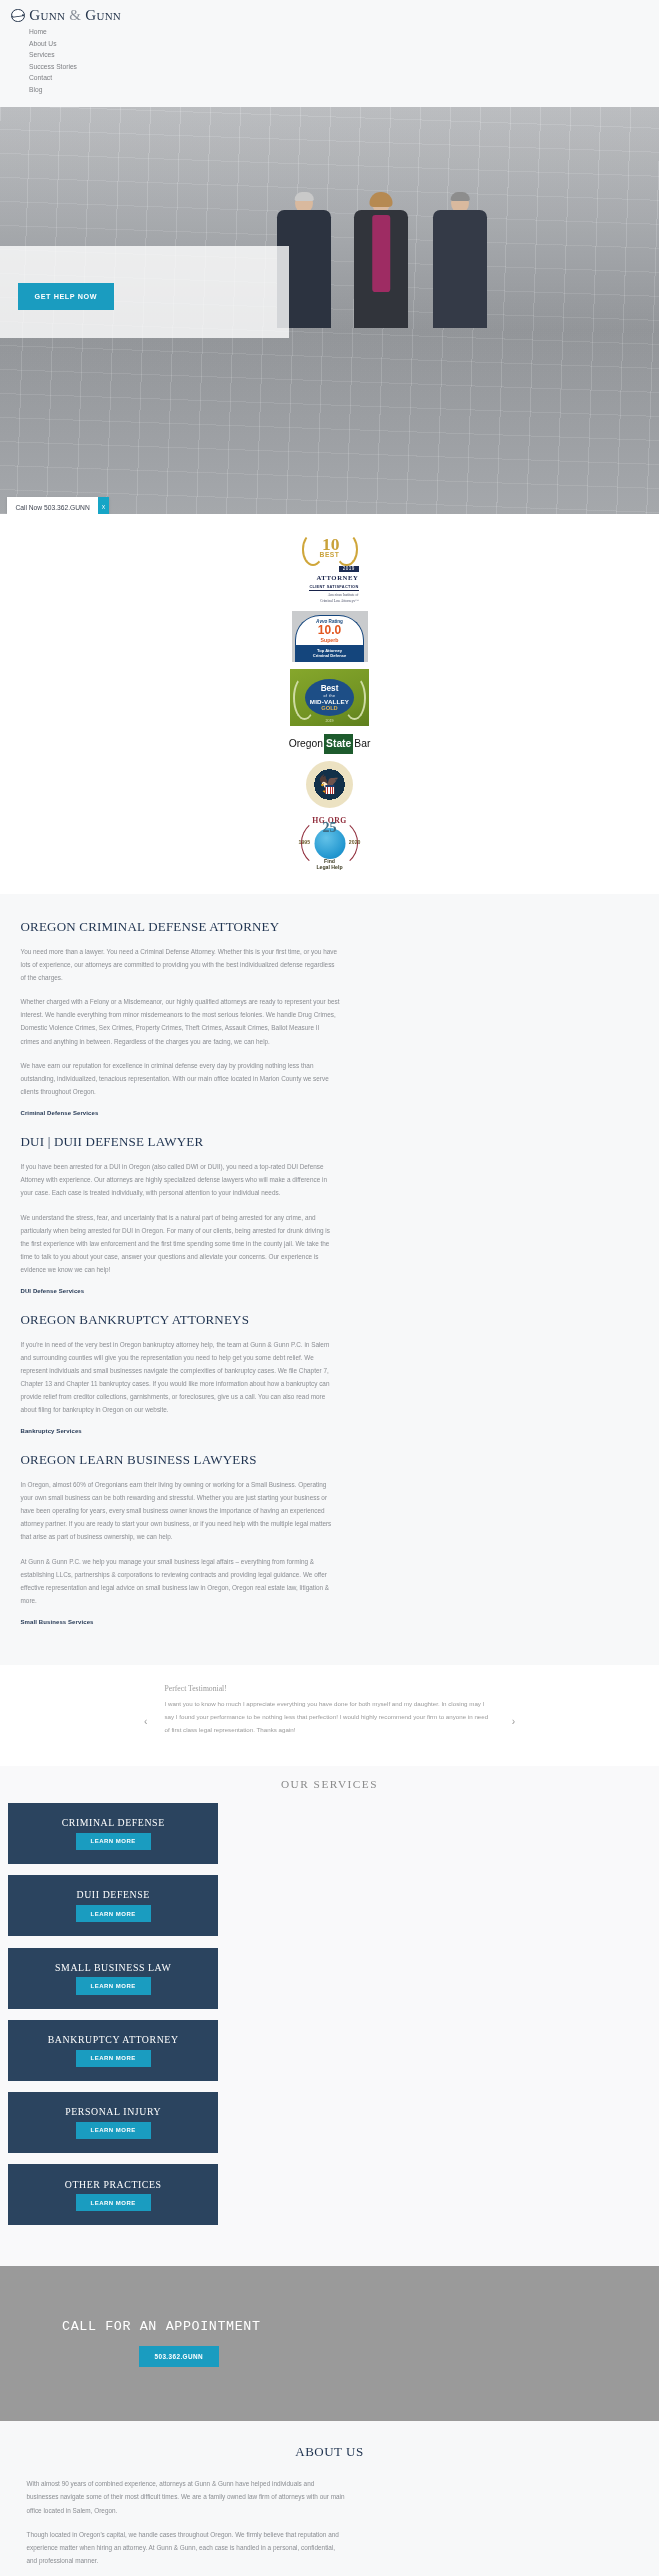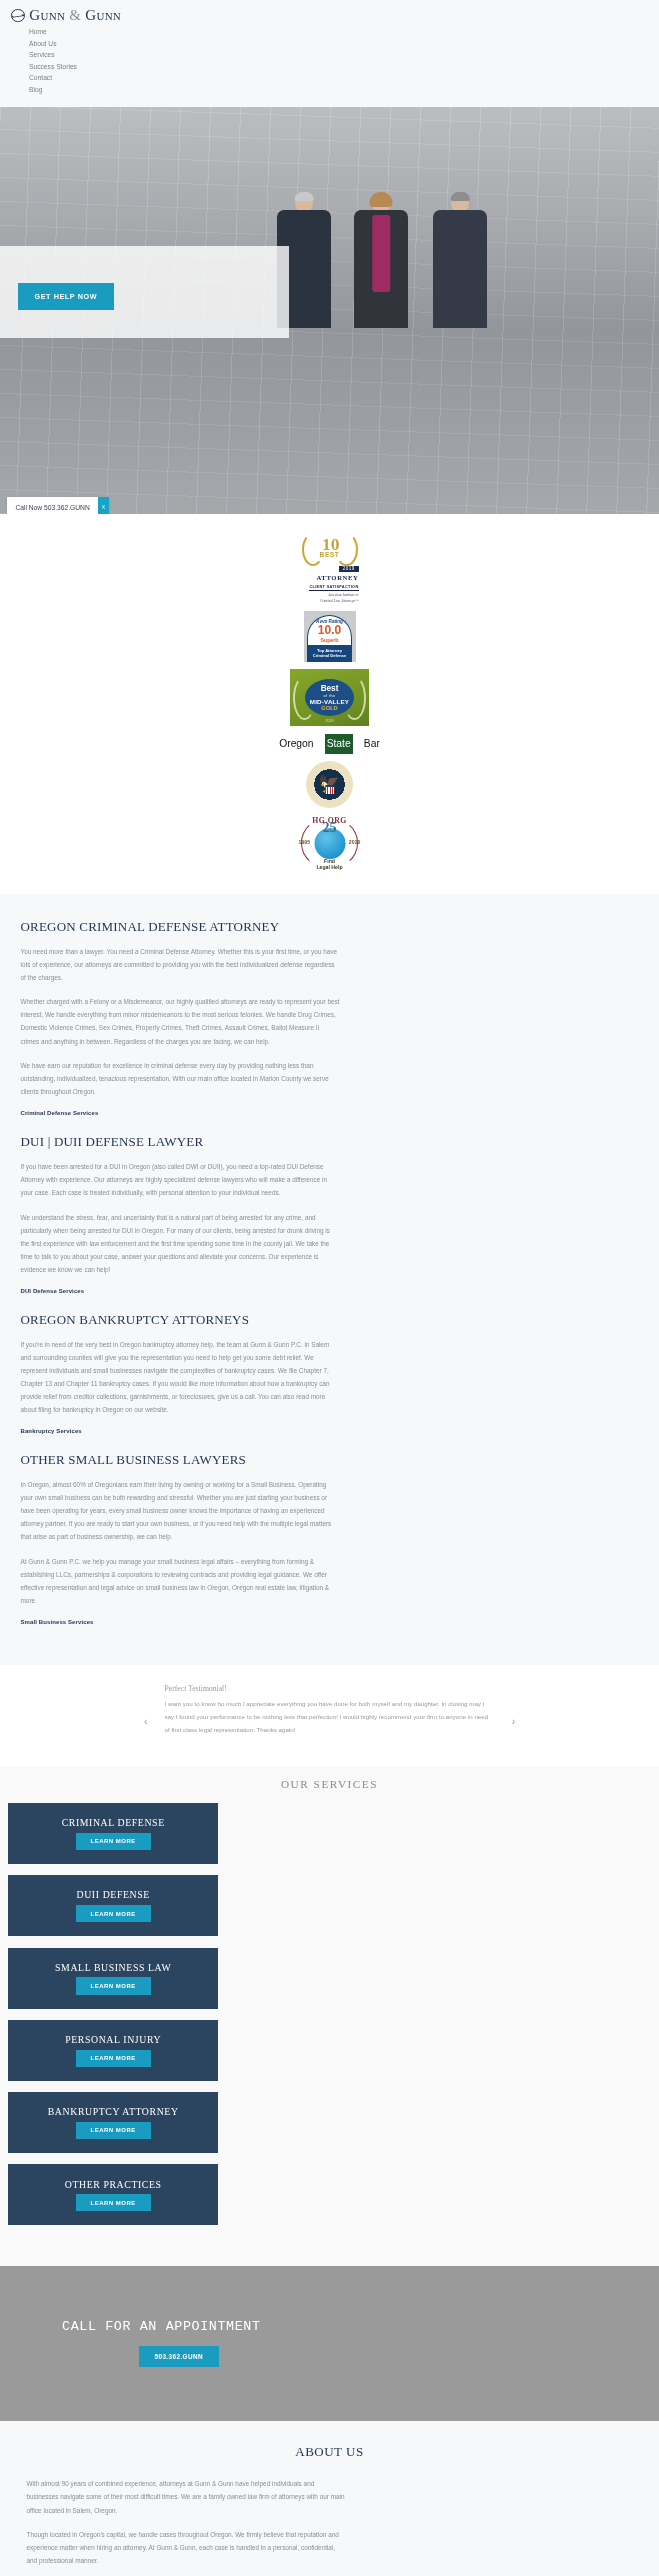--- a/index.html
+++ b/index.html
@@ -133,21 +133,21 @@
   .b10-attorney {
     font-family: "Liberation Serif", serif; font-size: 6.7px; font-weight: bold;
     color: #17224a; letter-spacing: 0.6px; margin-top: 2.1px;
   }
   .b10-sub {
     font-size: 3.9px; font-weight: bold; color: #17224a; letter-spacing: 0.3px;
     border-bottom: 0.5px solid #17224a; padding-bottom: 1px; display: inline-block;
   }
   .b10-inst { font-family: "Liberation Serif", serif; font-size: 3.6px; color: #4c5168; margin-top: 1.5px; line-height: 1.35; }
 
-  .badge-avvo { width: 52px; background: #c9cbcd; padding: 3.6px 3.1px 0 3.1px; }
+  .badge-avvo { width: 76px; background: #c9cbcd; padding: 3.6px 3.1px 0 3.1px; }
   .avvo-top {
     background: #ffffff; border: 1.5px solid #14457c; border-bottom: none;
     border-radius: 25px 25px 0 0; padding: 3.6px 2.1px 2.1px 2.1px; text-align: center;
   }
   .avvo-label { font-size: 4.6px; font-weight: bold; color: #14457c; }
   .avvo-label i { color: #14457c; font-style: italic; }
   .avvo-score { font-size: 12px; font-weight: bold; color: #e2561f; line-height: 1.05; }
   .avvo-superb { font-size: 5.2px; font-weight: bold; color: #e2561f; }
   .avvo-ribbon {
     background: #14457c; color: #ffffff; text-align: center; font-size: 4.1px;
@@ -168,21 +168,21 @@
   .mv-gold { font-size: 5.7px; font-weight: bold; color: #e0b250; }
   .mv-year { position: absolute; bottom: 3.1px; left: 0; right: 0; text-align: center; font-size: 3.6px; color: #d8e3b9; }
   .mv-wreath-l, .mv-wreath-r {
     position: absolute; width: 23px; height: 44px; border: 2.6px solid #cfdca4; border-radius: 50%; top: 6.2px;
   }
   .mv-wreath-l { left: 3.1px; border-right-color: transparent; border-top-color: transparent; }
   .mv-wreath-r { right: 3.1px; border-left-color: transparent; border-top-color: transparent; }
 
   .badge-osb { width: 78px; display: flex; align-items: center; justify-content: center; font-size: 10.3px; }
   .osb-txt { color: #111111; font-weight: normal; }
-  .osb-mid { background: #1d5b2d; color: #ffffff; padding: 4.6px 2.1px; margin: 0 11px; }
+  .osb-mid { background: #1d5b2d; color: #ffffff; padding: 4.6px 2.1px; margin: 0 1px; font-weight: bold; }
 
   .badge-seal {
     width: 47px; height: 47px; border-radius: 50%;
     background: radial-gradient(circle at 50% 50%, #123049 0 46%, #ece2c2 46% 78%, #7d7a2c 78% 100%);
     position: relative; display: flex; align-items: center; justify-content: center;
   }
   .seal-eagle { font-size: 17.5px; color: #b98d2b; line-height: 1; }
   .seal-shield {
     position: absolute; left: 50%; transform: translateX(-50%); bottom: 14.4px;
     width: 9.3px; height: 8.2px;
@@ -427,21 +427,21 @@
           <div class="eyebrow">DUI Defense Services</div>
         </div>
 
         <div>
           <h2 class="sec-title">OREGON BANKRUPTCY ATTORNEYS</h2>
           <p>If you're in need of the very best in Oregon bankruptcy attorney help, the team at Gunn &amp; Gunn P.C. in Salem and surrounding counties will give you the representation you need to help get you some debt relief. We represent individuals and small businesses navigate the complexities of bankruptcy cases. We file Chapter 7, Chapter 13 and Chapter 11 bankruptcy cases. If you would like more information about how a bankruptcy can provide relief from creditor collections, garnishments, or foreclosures, give us a call. You can also read more about filing for bankruptcy in Oregon on our website.</p>
           <div class="eyebrow">Bankruptcy Services</div>
         </div>
 
         <div>
-          <h2 class="sec-title">OTHER SMALL BUSINESS LAWYERS</h2>
+          <h2 class="sec-title">OREGON LEARN BUSINESS LAWYERS</h2>
           <p>In Oregon, almost 60% of Oregonians earn their living by owning or working for a Small Business. Operating your own small business can be both rewarding and stressful. Whether you are just starting your business or have been operating for years, every small business owner knows the importance of having an experienced attorney partner. If you are ready to start your own business, or if you need help with the multiple legal matters that arise as part of business ownership, we can help.</p>
           <p>At Gunn &amp; Gunn P.C. we help you manage your small business legal affairs – everything from forming &amp; establishing LLCs, partnerships &amp; corporations to reviewing contracts and providing legal guidance. We offer effective representation and legal advice on small business law in Oregon, Oregon real estate law, litigation &amp; more.</p>
           <div class="eyebrow">Small Business Services</div>
         </div>
 
       </div>
     </div>
   </section>
 
   <section class="testimonial">
@@ -462,25 +462,25 @@
     </div>
     <div class="svc-card">
       <div class="svc-name">DUII DEFENSE</div>
       <button class="svc-btn">LEARN MORE</button>
     </div>
     <div class="svc-card">
       <div class="svc-name">SMALL BUSINESS LAW</div>
       <button class="svc-btn">LEARN MORE</button>
     </div>
     <div class="svc-card">
+      <div class="svc-name">BANKRUPTCY ATTORNEY</div>
+      <button class="svc-btn">LEARN MORE</button>
+    </div>
+    <div class="svc-card">
       <div class="svc-name">PERSONAL INJURY</div>
-      <button class="svc-btn">LEARN MORE</button>
-    </div>
-    <div class="svc-card">
-      <div class="svc-name">BANKRUPTCY ATTORNEY</div>
       <button class="svc-btn">LEARN MORE</button>
     </div>
     <div class="svc-card">
       <div class="svc-name">OTHER PRACTICES</div>
       <button class="svc-btn">LEARN MORE</button>
     </div>
   </section>
 
   <section class="cta-band">
     <div class="cta-title">CALL FOR AN APPOINTMENT</div>

